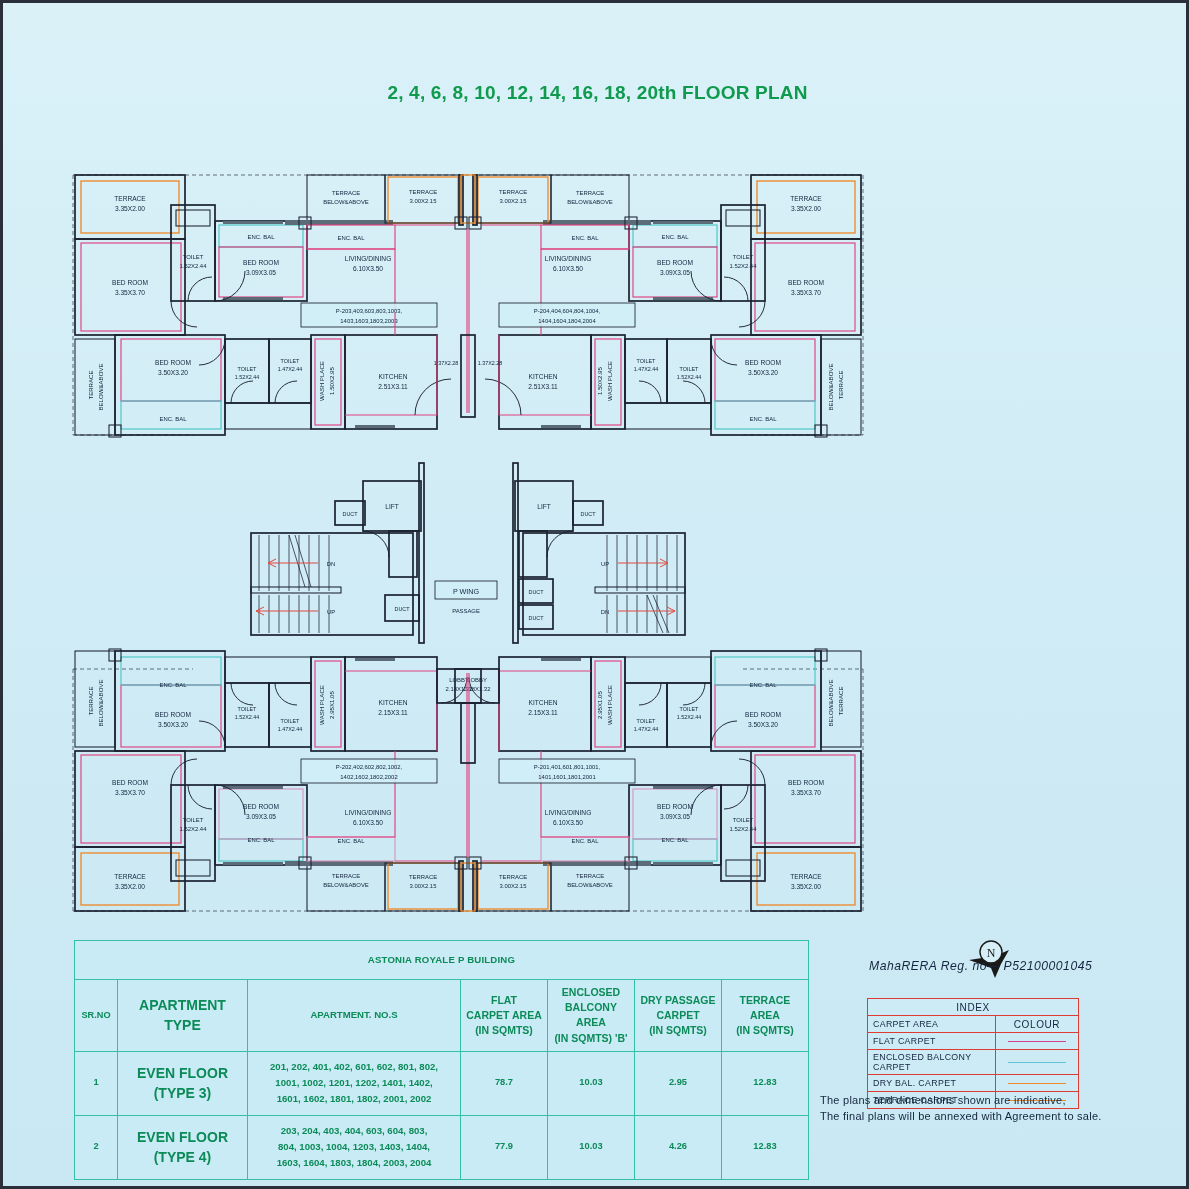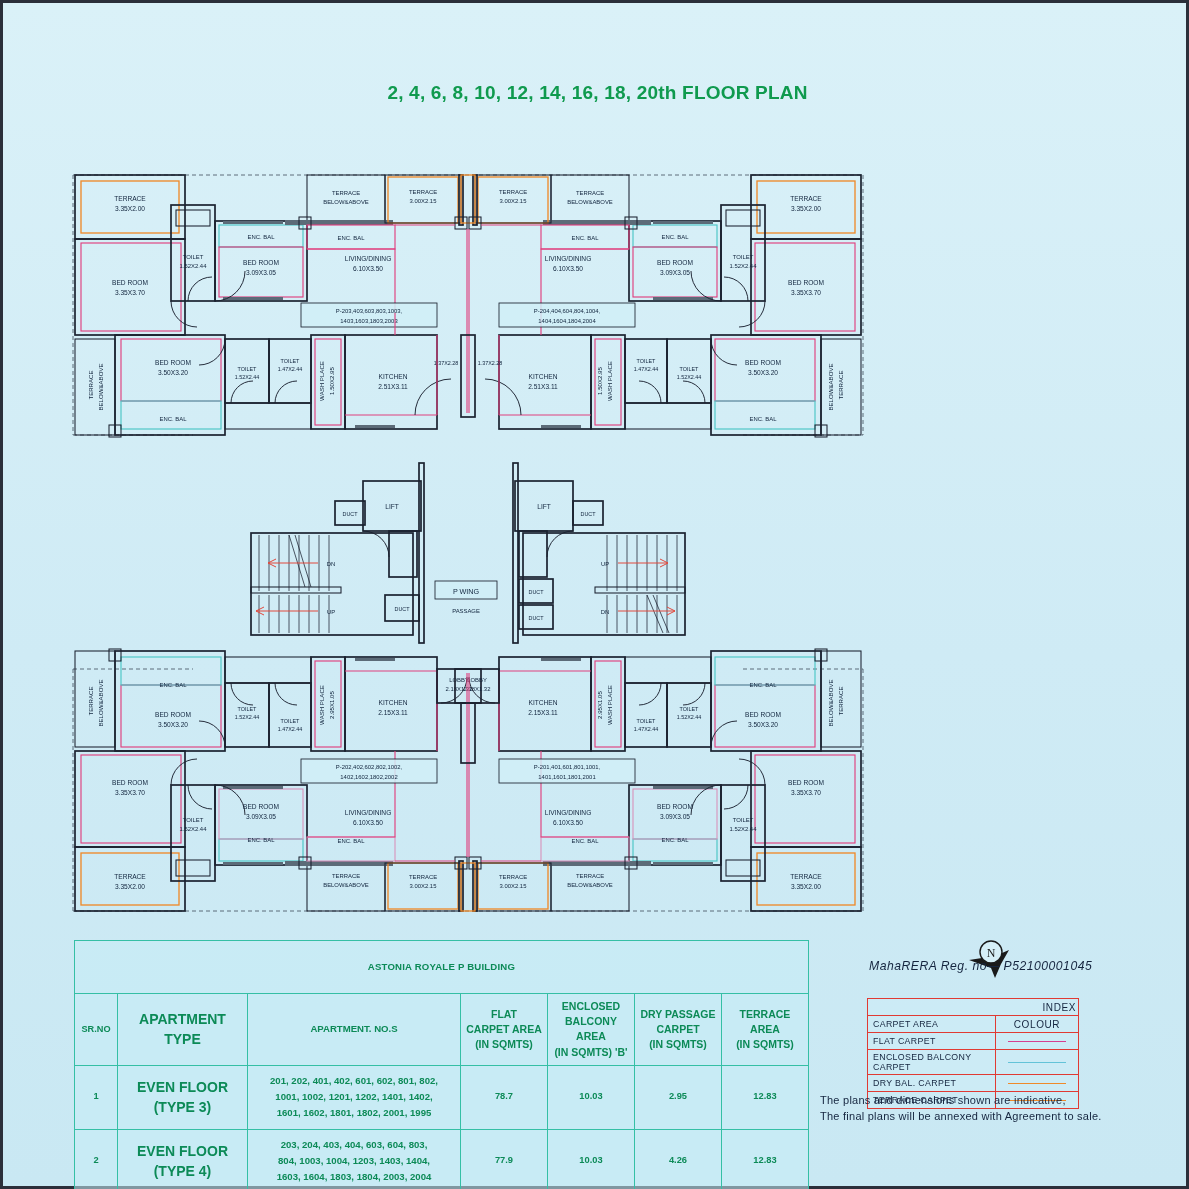--- a/index.html
+++ b/index.html
@@ -35,40 +35,40 @@
   #area-table{
     position:absolute;left:71px;top:937px;width:735px;
     border-collapse:collapse;
     font-size:9.3px;color:#0c8a57;font-weight:bold;
     background:rgba(198,236,245,.55);
   }
   #area-table td,#area-table th{
     border:1.3px solid #35bfa5;text-align:center;padding:3px 2px;
     line-height:1.45;
   }
-  #area-table .tbl-title{font-size:9.6px;padding:19px 2px;letter-spacing:.2px;}
+  #area-table .tbl-title{font-size:9.6px;padding:12px 2px;letter-spacing:.2px;}
   #area-table .hdr{font-size:9.2px;padding:5px 2px;}
   #area-table .c-sr{width:38px;margin-left:48px;}
   #area-table .c-type{width:125px;font-size:14px;}
   #area-table .c-nos{width:200px;font-size:9.6px;line-height:1.7;padding:7px 6px;}
   #area-table .c-num{width:82px;font-size:10.5px;}
 
   
   #compass{position:absolute;left:958px;top:927px;width:58px;height:50px;}
   #rera{
     position:absolute;left:866px;top:956px;font-size:12.2px;color:#15253f;
     letter-spacing:.5px;white-space:nowrap;font-style:italic;
   }
   #index-table{
     position:absolute;left:864px;top:995px;width:212px;
     border-collapse:collapse;font-size:8.6px;color:#15253f;
     background:rgba(205,238,247,.5);
   }
   #index-table td{border:1.1px solid #e03a33;padding:2px 5px;height:12px;}
-  #index-table .idx-title{text-align:right;font-size:10px;letter-spacing:.6px;padding:2px;}
+  #index-table .idx-title{text-align:center;font-size:10px;letter-spacing:.6px;padding:2px;}
   #index-table .idx-label{text-align:left;letter-spacing:.35px;font-size:8.8px;}
   #index-table .idx-colour{width:72px;text-align:center;font-size:10px;letter-spacing:.6px;}
   #index-table .swatch-cell{width:72px;}
   .swatch{display:block;height:0;border-top:1.6px solid #000;margin:4px 7px;}
   #note{
     position:absolute;left:817px;top:1090px;font-size:11px;color:#15253f;
     line-height:1.45;letter-spacing:.25px;white-space:nowrap;
   }
 
   
@@ -551,21 +551,21 @@
         <div>TERRACE AREA</div>
         <div>(IN SQMTS)</div>
       </td>
     </tr>
     <tr>
       <td>1</td>
       <td class="c-type">EVEN FLOOR (TYPE 3)</td>
       <td class="c-nos">
         <div>201, 202, 401, 402, 601, 602, 801, 802,</div>
         <div>1001, 1002, 1201, 1202, 1401, 1402,</div>
-        <div>1601, 1602, 1801, 1802, 2001, 1995</div>
+        <div>1601, 1602, 1801, 1802, 2001, 2002</div>
       </td>
       <td>78.7</td>
       <td>10.03</td>
       <td>2.95</td>
       <td>12.83</td>
     </tr>
     <tr>
       <td>2</td>
       <td class="c-type">EVEN FLOOR (TYPE 4)</td>
       <td class="c-nos">

